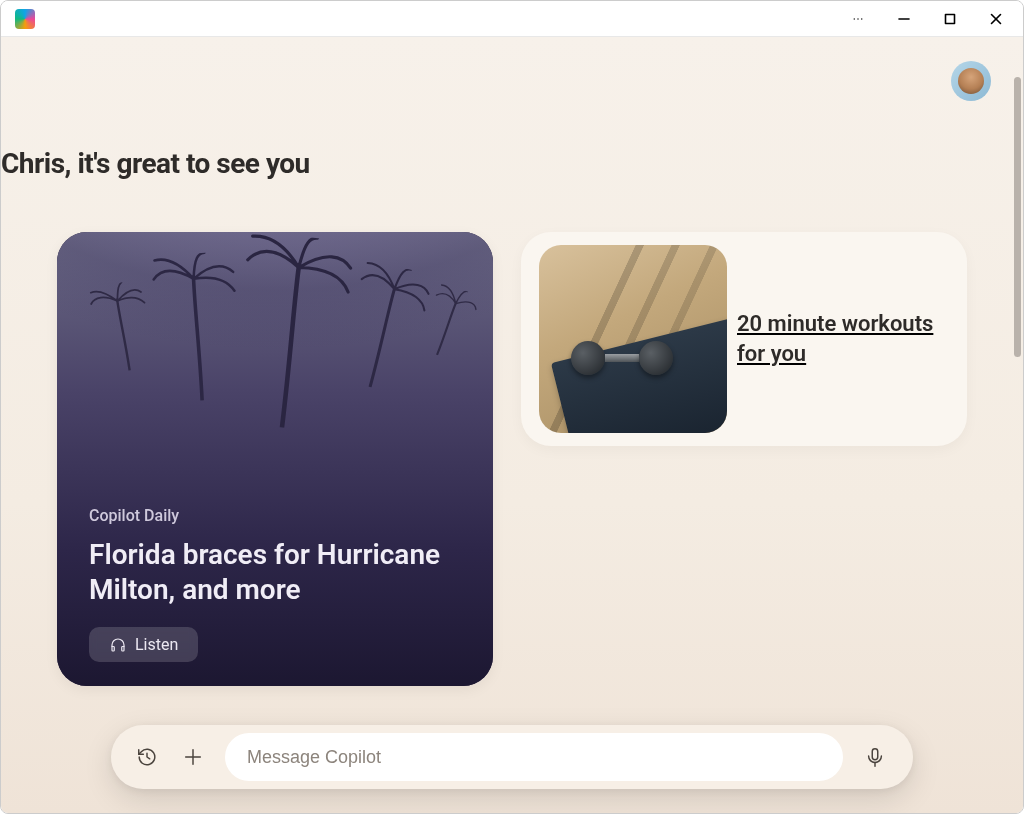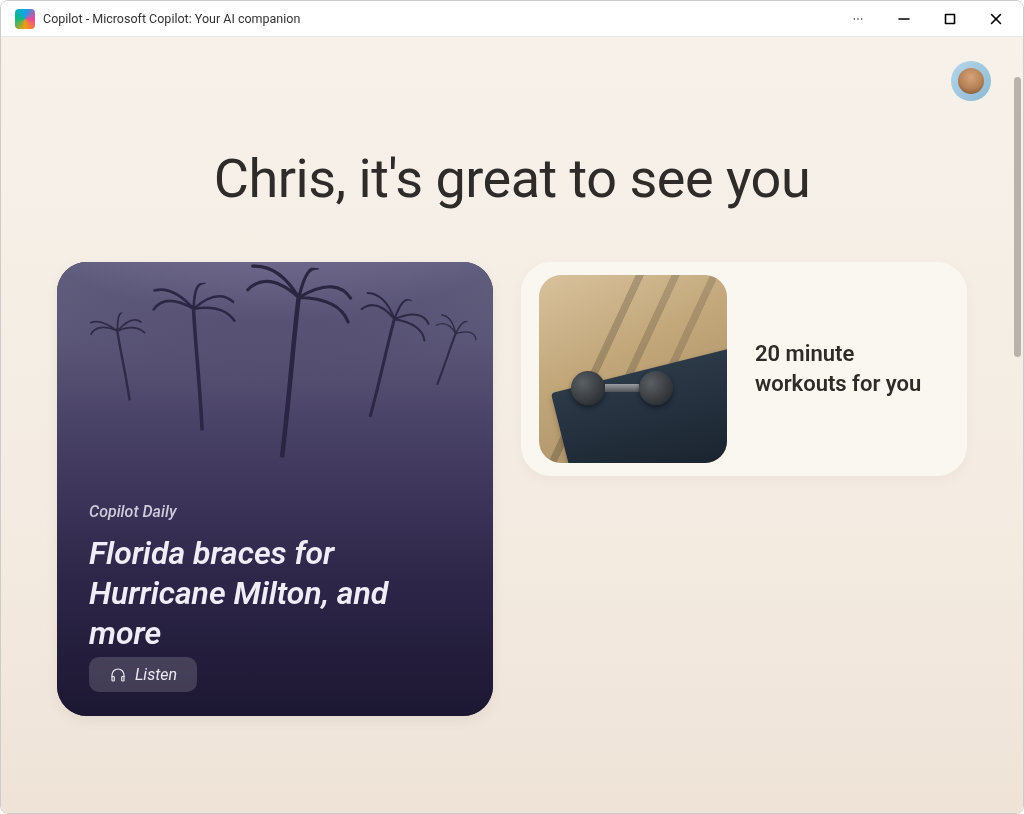--- a/index.html
+++ b/index.html
@@ -14,41 +14,41 @@
     .win-btn { width: 46px; height: 36px; display: flex; align-items: center; justify-content: center; cursor: pointer; }
     .win-btn svg { width: 12px; height: 12px; }
 
     
     .app-body { flex: 1; position: relative; background: linear-gradient(180deg, #f7f1ea 0%, #f4ece2 60%, #efe3d7 100%); overflow: hidden; }
     .scrollbar-thumb { position: absolute; right: 2px; top: 40px; height: 280px; width: 7px; background: #b9b2ab; border-radius: 4px; }
 
     .avatar { position: absolute; top: 24px; right: 32px; width: 40px; height: 40px; border-radius: 50%; background: linear-gradient(135deg, #b5d6e8 0%, #8db9d4 100%); display: flex; align-items: center; justify-content: center; overflow: hidden; cursor: pointer; }
     .avatar-inner { width: 26px; height: 26px; border-radius: 50%; background: radial-gradient(circle at 50% 35%, #d6a47a 0%, #b58055 55%, #6b4d34 100%); }
 
-    .greeting { text-align: center; font-size: 54px; font-weight: 400; color: #2e2b29; letter-spacing: -0.5px; margin-top: 110px; }
+    .greeting { text-align: left; font-size: 28px; font-weight: 700; color: #2e2b29; letter-spacing: -0.5px; margin-top: 110px; }
 
     .cards { display: flex; gap: 28px; margin: 52px 56px 0 56px; height: 454px; }
 
     
-    .card-daily { width: 436px; height: 454px; border-radius: 30px; position: relative; overflow: hidden; cursor: pointer; background: #2b2440; box-shadow: 0 4px 14px rgba(0,0,0,0.06); font-style: italic; }
+    .card-daily { width: 436px; height: 454px; border-radius: 30px; position: relative; overflow: hidden; cursor: pointer; background: #2b2440; box-shadow: 0 4px 14px rgba(0,0,0,0.06); }
     .daily-bg { position: absolute; inset: 0; background:
         radial-gradient(ellipse 600px 400px at 50% -40%, rgba(190,180,210,0.85) 0%, rgba(125,115,160,0.65) 30%, rgba(55,45,90,0.2) 60%, transparent 75%),
         linear-gradient(180deg, #6c6a86 0%, #4a4368 35%, #2d2649 70%, #1c1731 100%);
     }
     .palms { position: absolute; top: 0; left: 0; right: 0; height: 220px; }
     .palm { position: absolute; bottom: 60px; }
     .palm svg { display: block; }
     .daily-content { position: absolute; left: 32px; right: 32px; bottom: 24px; color: #e9e6f0; }
     .daily-eyebrow { font-size: 16px; font-weight: 500; color: #cfc9dc; margin-bottom: 12px; }
-    .daily-headline { font-size: 32px; font-weight: 600; line-height: 1.25; color: #f0edf6; margin-bottom: 4px; }
+    .daily-headline { font-size: 28px; font-weight: 600; line-height: 1.25; color: #f0edf6; margin-bottom: 20px; }
     .listen-btn { display: inline-flex; align-items: center; gap: 8px; background: rgba(255,255,255,0.16); backdrop-filter: blur(4px); border-radius: 10px; padding: 8px 20px; font-size: 16px; color: #ece8f2; cursor: pointer; }
 
     
     .right-col { flex: 1; display: flex; flex-direction: column; gap: 26px; }
-    .card-suggestion { background: #faf6f0; border-radius: 30px; height: 214px; display: flex; align-items: center; padding: 18px; gap: 28px; cursor: pointer; box-shadow: 0 4px 14px rgba(0,0,0,0.04); }
+    .card-suggestion { background: #faf6f0; border-radius: 30px; height: 214px; display: flex; align-items: center; padding: 18px; gap: 10px; cursor: pointer; box-shadow: 0 4px 14px rgba(0,0,0,0.04); text-decoration: underline; }
     .sugg-img { width: 188px; height: 188px; border-radius: 22px; flex-shrink: 0; position: relative; overflow: hidden; }
     .sugg-title { font-size: 22px; font-weight: 600; color: #2e2b29; line-height: 1.35; }
 
     
     .img-gym { background: linear-gradient(155deg, #d8c19c 0%, #c3a87c 40%, #a58b60 100%); }
     .img-gym::before { content: ""; position: absolute; inset: 0; background:
         linear-gradient(115deg, transparent 0%, transparent 35%, rgba(0,0,0,0.18) 35.2%, rgba(0,0,0,0.18) 38%, transparent 38.2%),
         linear-gradient(115deg, transparent 0%, transparent 48%, rgba(0,0,0,0.16) 48.2%, rgba(0,0,0,0.16) 51%, transparent 51.2%),
         linear-gradient(115deg, transparent 0%, transparent 62%, rgba(0,0,0,0.14) 62.2%, rgba(0,0,0,0.14) 65%, transparent 65.2%);
     }
@@ -74,21 +74,20 @@
     .comp-input input { border: none; outline: none; width: 100%; font-size: 18px; color: #2e2b29; background: transparent; }
     .comp-input input::placeholder { color: #8c847c; }
 
     svg { stroke: currentColor; fill: none; stroke-width: 1.6; stroke-linecap: round; stroke-linejoin: round; }
   </style>
 </head>
 <body>
 
 <div class="titlebar">
   <div class="app-icon"></div>
-  <div class="title-text">Copilot - Microsoft Copilot: Your AI companion</div>
   <div class="titlebar-spacer"></div>
   <div class="win-btn">
     <svg viewBox="0 0 16 16">
         <circle cx="3" cy="8" r="0.9" fill="currentColor" stroke="none"></circle>
         <circle cx="8" cy="8" r="0.9" fill="currentColor" stroke="none"></circle>
         <circle cx="13" cy="8" r="0.9" fill="currentColor" stroke="none"></circle>
       </svg>
   </div>
   <div class="win-btn">
     <svg viewBox="0 0 12 12">
@@ -175,15 +174,42 @@
               <div class="weight"></div>
           </div>
         </div>
         <div class="sugg-title">20 minute workouts for you</div>
       </div>
 
     </div>
 
   </div>
 
+  <div class="composer-wrap">
+    <div class="composer">
+      <div class="comp-icon-btn">
+        <svg width="22" height="22" viewBox="0 0 24 24">
+            <path d="M3.5 12a8.5 8.5 0 1 0 2.3-5.8L3 9"></path>
+            <polyline points="3 4 3 9 8 9"></polyline>
+            <path d="M12 8v4l3 2"></path>
+          </svg>
+      </div>
+      <div class="comp-icon-btn">
+        <svg width="22" height="22" viewBox="0 0 24 24">
+            <line x1="12" y1="4" x2="12" y2="20"></line>
+            <line x1="4" y1="12" x2="20" y2="12"></line>
+          </svg>
+      </div>
+      <div class="comp-input">
+        <input type="text" placeholder="Message Copilot" style="">
+      </div>
+      <div class="comp-icon-btn">
+        <svg width="22" height="22" viewBox="0 0 24 24">
+            <rect x="9" y="3" width="6" height="12" rx="3"></rect>
+            <path d="M5 11a7 7 0 0 0 14 0"></path>
+            <line x1="12" y1="18" x2="12" y2="22"></line>
+          </svg>
+      </div>
+    </div>
+  </div>
 
   <div class="scrollbar-thumb"></div>
 </div>
 
 </body></html>

